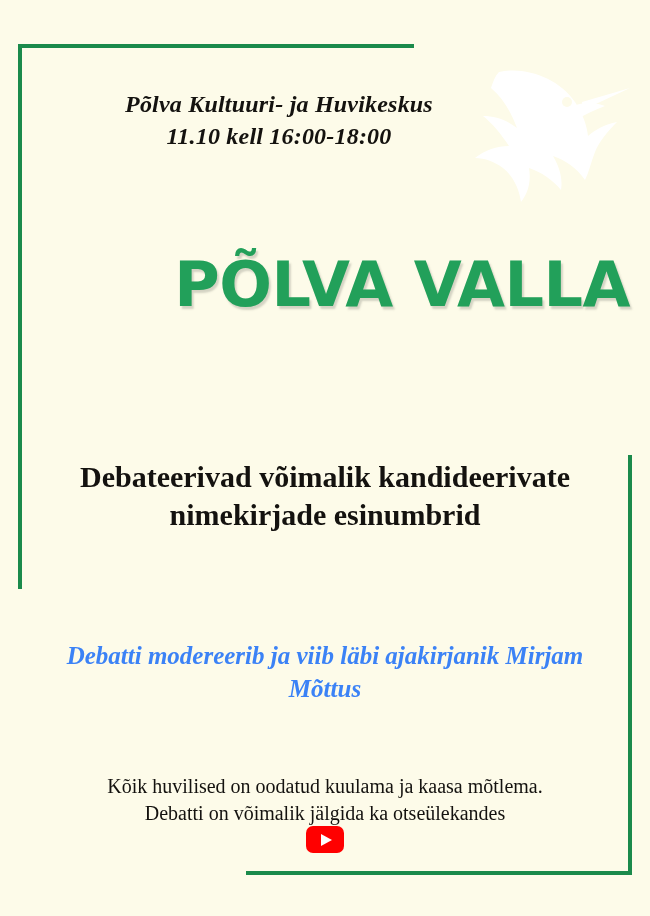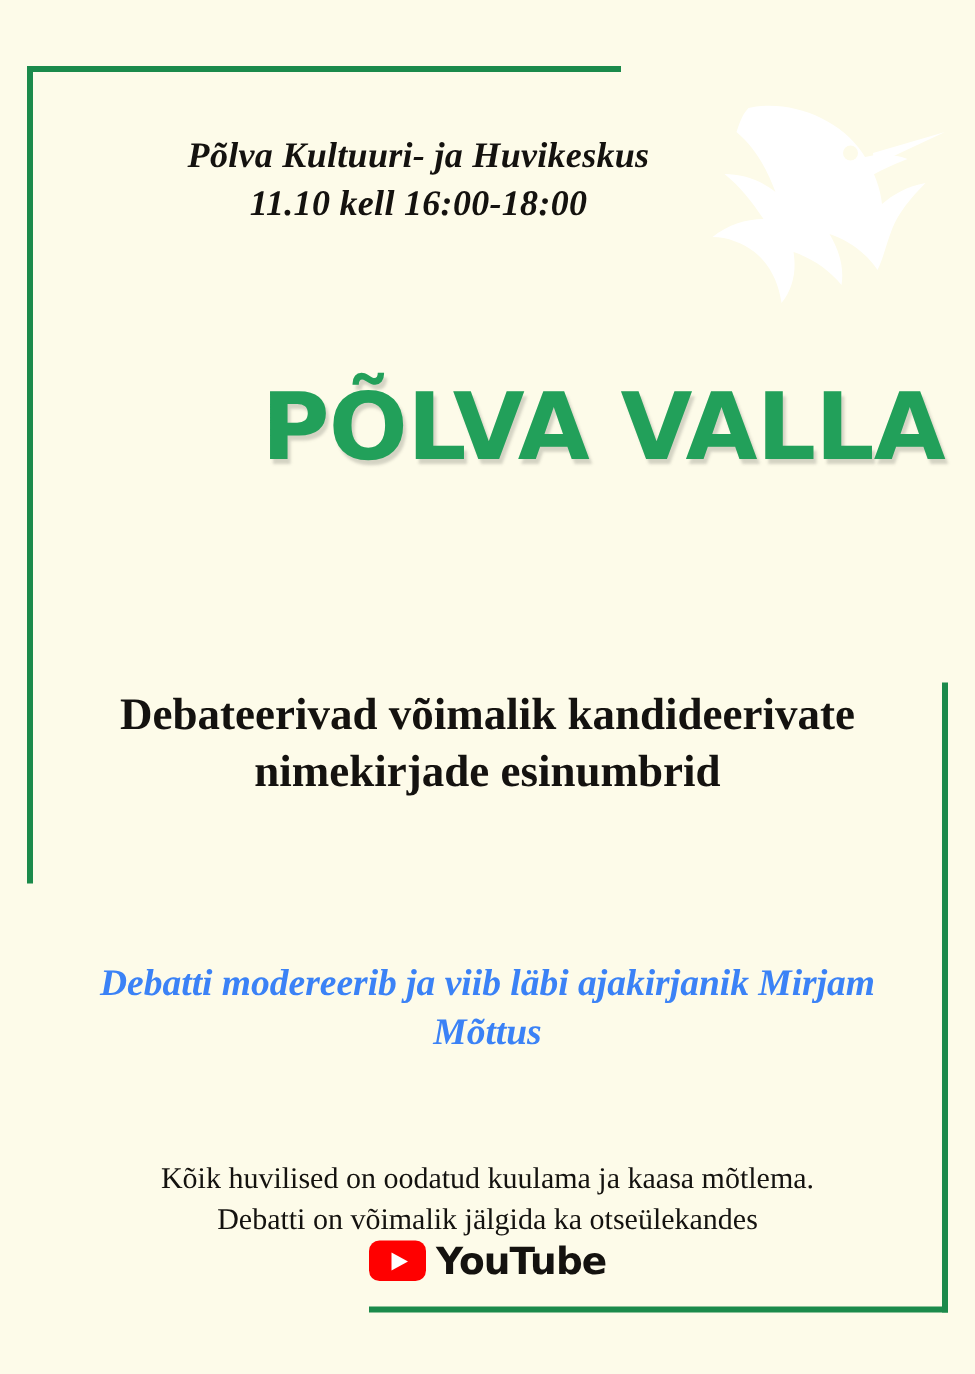--- a/index.html
+++ b/index.html
@@ -205,16 +205,15 @@
 
   <div class="moderator">Debatti modereerib ja viib läbi ajakirjanik Mirjam Mõttus</div>
 
   <div class="note">
     <div>Kõik huvilised on oodatud kuulama ja kaasa mõtlema.</div>
     <div>Debatti on võimalik jälgida ka otseülekandes</div>
   </div>
 
   <div class="yt">
     <span class="yt-mark"></span>
-    <span class="yt-word">YouTube</span>
   </div>
 
 </div>
 
 </body></html>

